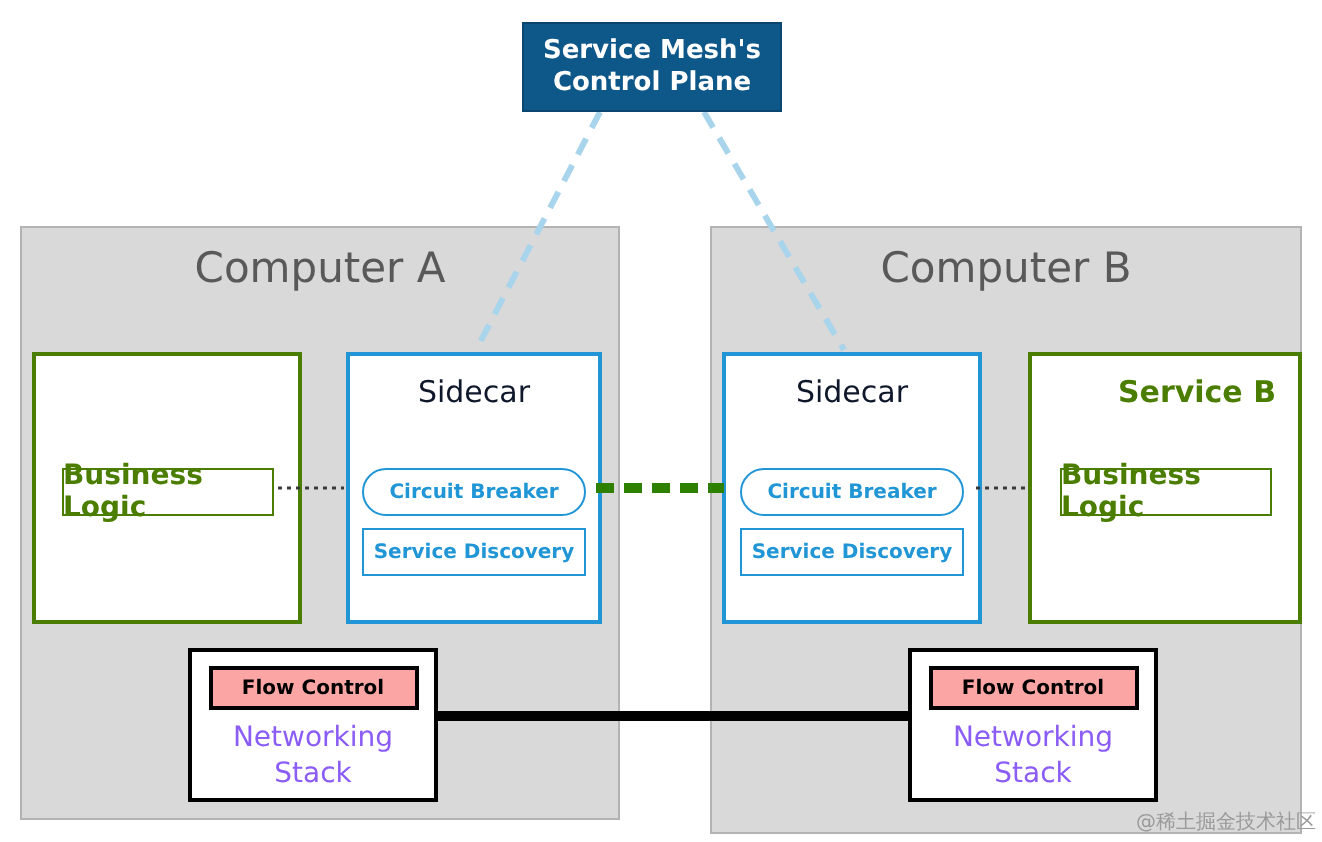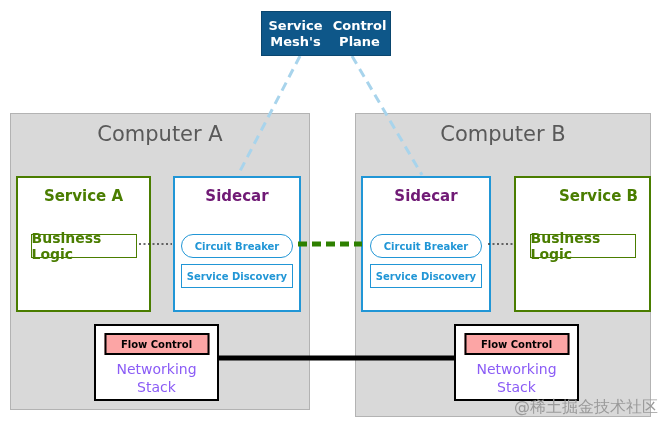--- a/index.html
+++ b/index.html
@@ -4,21 +4,21 @@
 <style>
   html,body{margin:0;padding:0;background:#fff;}
   body{font-family:"DejaVu Sans","Liberation Sans",sans-serif;}
   .canvas{position:relative;width:661px;height:421px;background:#fff;overflow:hidden;}
 
   .connectors{position:absolute;left:0;top:0;width:661px;height:421px;z-index:6;pointer-events:none;}
 
   .control-plane{
     position:absolute;left:261px;top:11px;width:130px;height:45px;
     background:#0e5789;border:1px solid #0a466f;color:#fff;font-weight:bold;font-size:13px;
-    display:flex;flex-direction:row;align-items:center;justify-content:center;
+    display:flex;flex-direction:column;align-items:center;justify-content:center;
     line-height:16px;text-align:center;z-index:8;box-sizing:border-box;
   }
 
   .computer{position:absolute;background:#d9d9d9;border:1px solid #b3b3b3;box-sizing:border-box;z-index:1;}
   .computer-a{left:10px;top:113px;width:300px;height:297px;}
   .computer-b{left:355px;top:113px;width:296px;height:304px;}
   .computer-title{text-align:center;padding-top:8px;color:#595959;font-size:21px;}
 
   .inner-box{position:absolute;background:#fff;box-sizing:border-box;z-index:2;}
 
@@ -28,39 +28,39 @@
   .service-title{text-align:center;padding-top:9px;color:#4a7d00;font-weight:bold;font-size:15px;}
   .green-chip{
     position:absolute;left:50%;transform:translateX(-50%);top:56px;width:106px;height:24px;
     border:1px solid #4a7d00;color:#4a7d00;font-weight:bold;font-size:14px;
     display:flex;align-items:center;justify-content:center;background:#fff;box-sizing:border-box;
   }
 
   .sidecar-box{border:2px solid #2196d6;}
   .sidecar-a{left:162px;top:62px;width:128px;height:136px;}
   .sidecar-b{left:5px;top:62px;width:130px;height:136px;}
-  .sidecar-title{color:#701a75;font-weight:bold;font-size:15px;text-align:center;padding-top:9px;}
+  .sidecar-title{color:#0f172a;font-weight:normal;font-size:15px;text-align:center;padding-top:9px;}
   .blue-chip{
     position:absolute;left:50%;transform:translateX(-50%);width:112px;height:24px;
     border:1px solid #2196d6;color:#2196d6;font-weight:bold;font-size:10px;
     display:flex;align-items:center;justify-content:center;background:#fff;box-sizing:border-box;
   }
   .chip-1{top:56px;border-radius:12px;} .chip-2{top:86px;}
 
   .net-box{border:2px solid #000;}
   .net-a{left:83px;top:210px;width:125px;height:77px;}
   .net-b{left:98px;top:210px;width:125px;height:77px;}
   .flow-chip{
     position:absolute;left:50%;transform:translateX(-50%);top:7px;width:105px;height:22px;
     border:2px solid #000;color:#000;font-weight:bold;font-size:10px;
     display:flex;align-items:center;justify-content:center;background:#fca5a5;box-sizing:border-box;
   }
   .net-title{position:absolute;top:34px;width:100%;text-align:center;font-size:14px;line-height:18px;color:#8b5cf6;}
 
-  .watermark{position:absolute;right:3px;bottom:3px;color:#9a9a9a;font-size:16px;z-index:20;}
+  .watermark{position:absolute;right:3px;bottom:3px;color:#9a9a9a;font-size:10px;z-index:20;}
 </style>
 </head>
 <body>
 
 <div class="canvas">
 
   <svg class="connectors" viewBox="0 0 661 421" xmlns="http://www.w3.org/2000/svg">
     <line x1="300" y1="56" x2="238" y2="175" stroke="#a8d4ec" stroke-width="3" stroke-dasharray="9 6"></line>
     <line x1="352" y1="56" x2="422" y2="175" stroke="#a8d4ec" stroke-width="3" stroke-dasharray="9 6"></line>
     <line x1="139" y1="244" x2="172" y2="244" stroke="#3a3a3a" stroke-width="1.5" stroke-dasharray="2 2.5"></line>
@@ -71,21 +71,20 @@
 
   <div class="control-plane">
     <div>Service Mesh's</div>
     <div>Control Plane</div>
   </div>
 
   <div class="computer computer-a">
     <div class="computer-title">Computer A</div>
 
     <div class="inner-box service-box service-a">
-      <div class="service-title">Service A</div>
       <div class="green-chip">Business Logic</div>
     </div>
 
     <div class="inner-box sidecar-box sidecar-a">
       <div class="sidecar-title">Sidecar</div>
       <div class="blue-chip chip-1">Circuit Breaker</div>
       <div class="blue-chip chip-2">Service Discovery</div>
     </div>
 
     <div class="inner-box net-box net-a">

